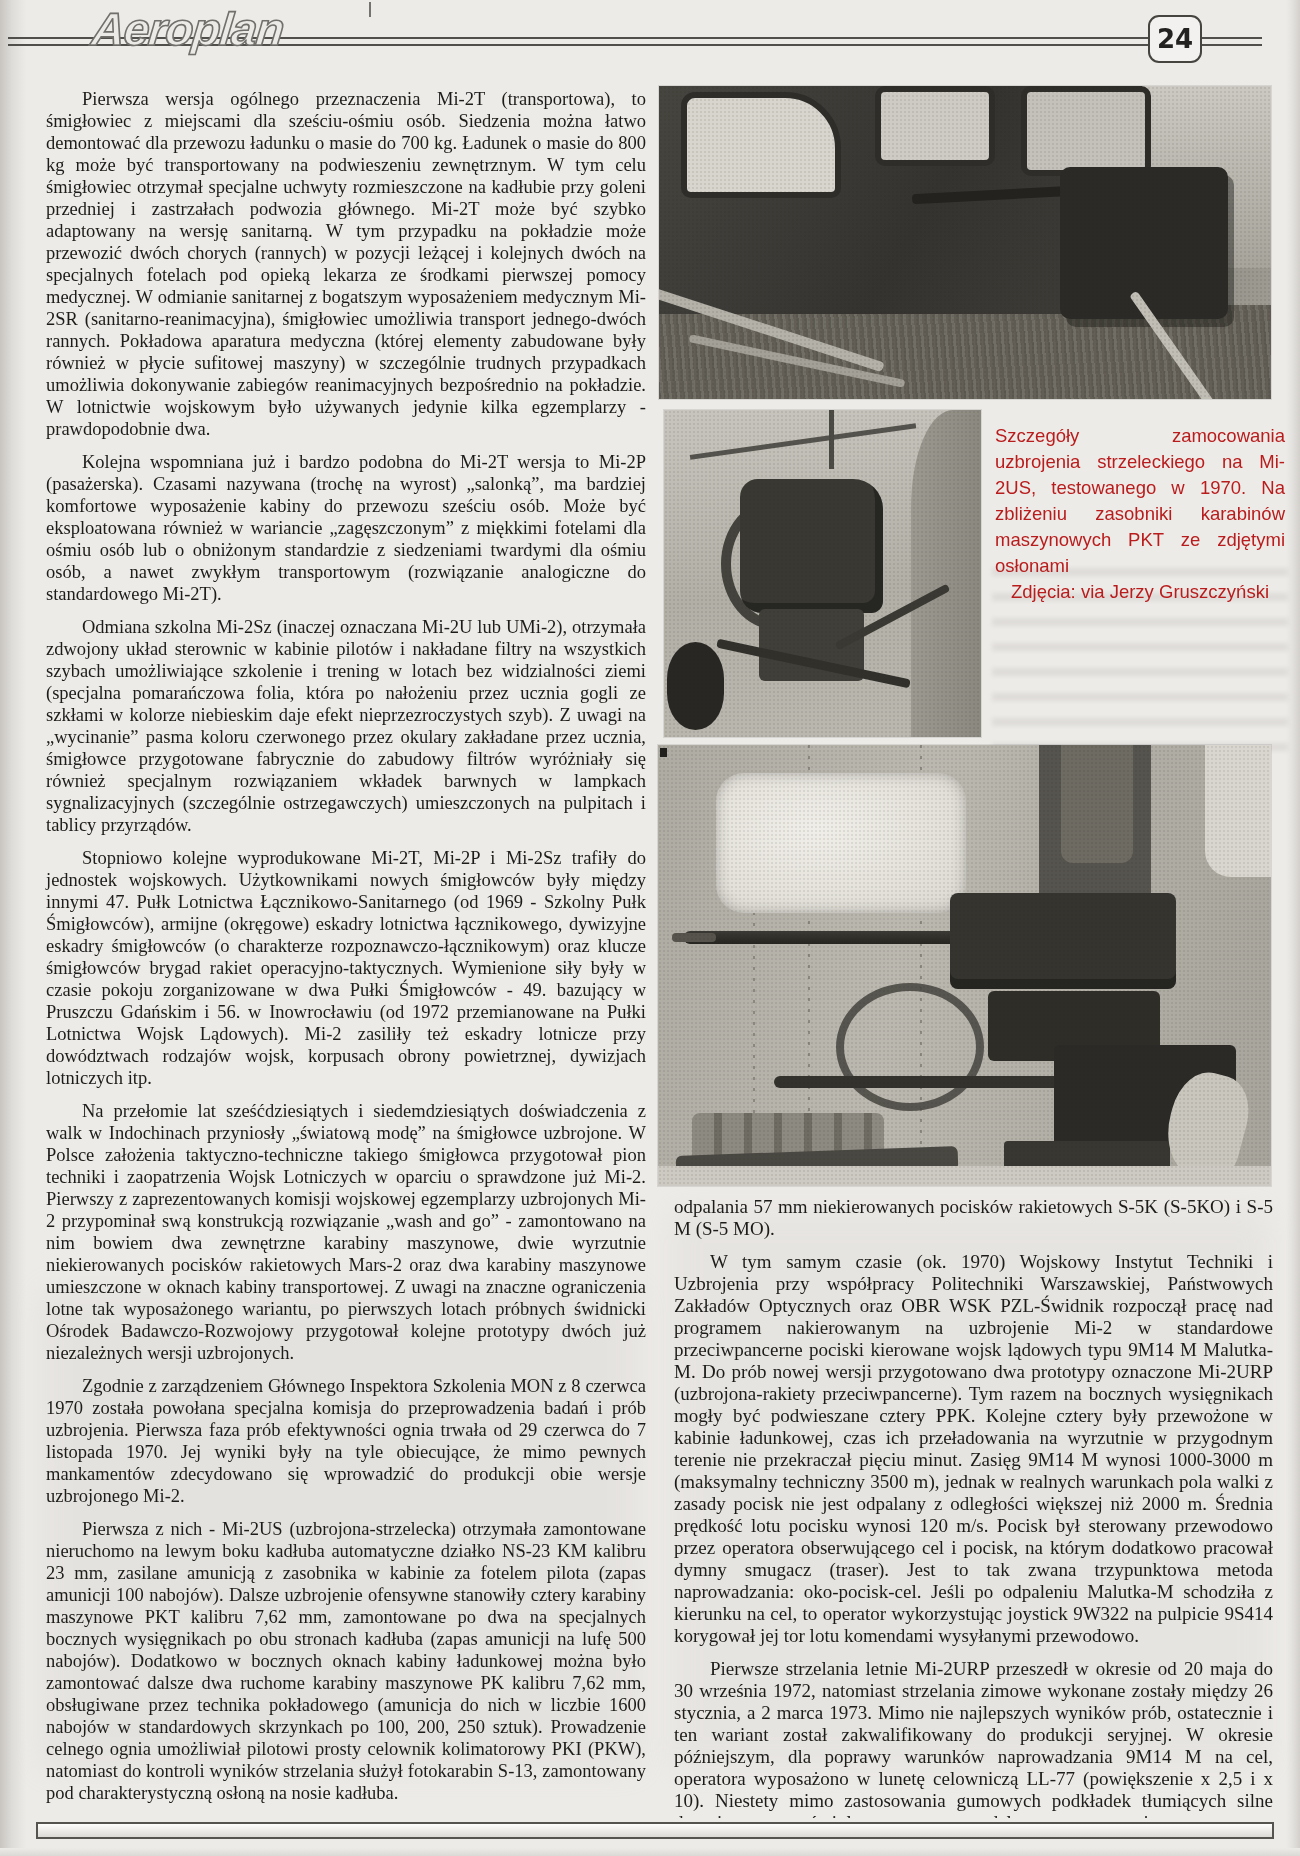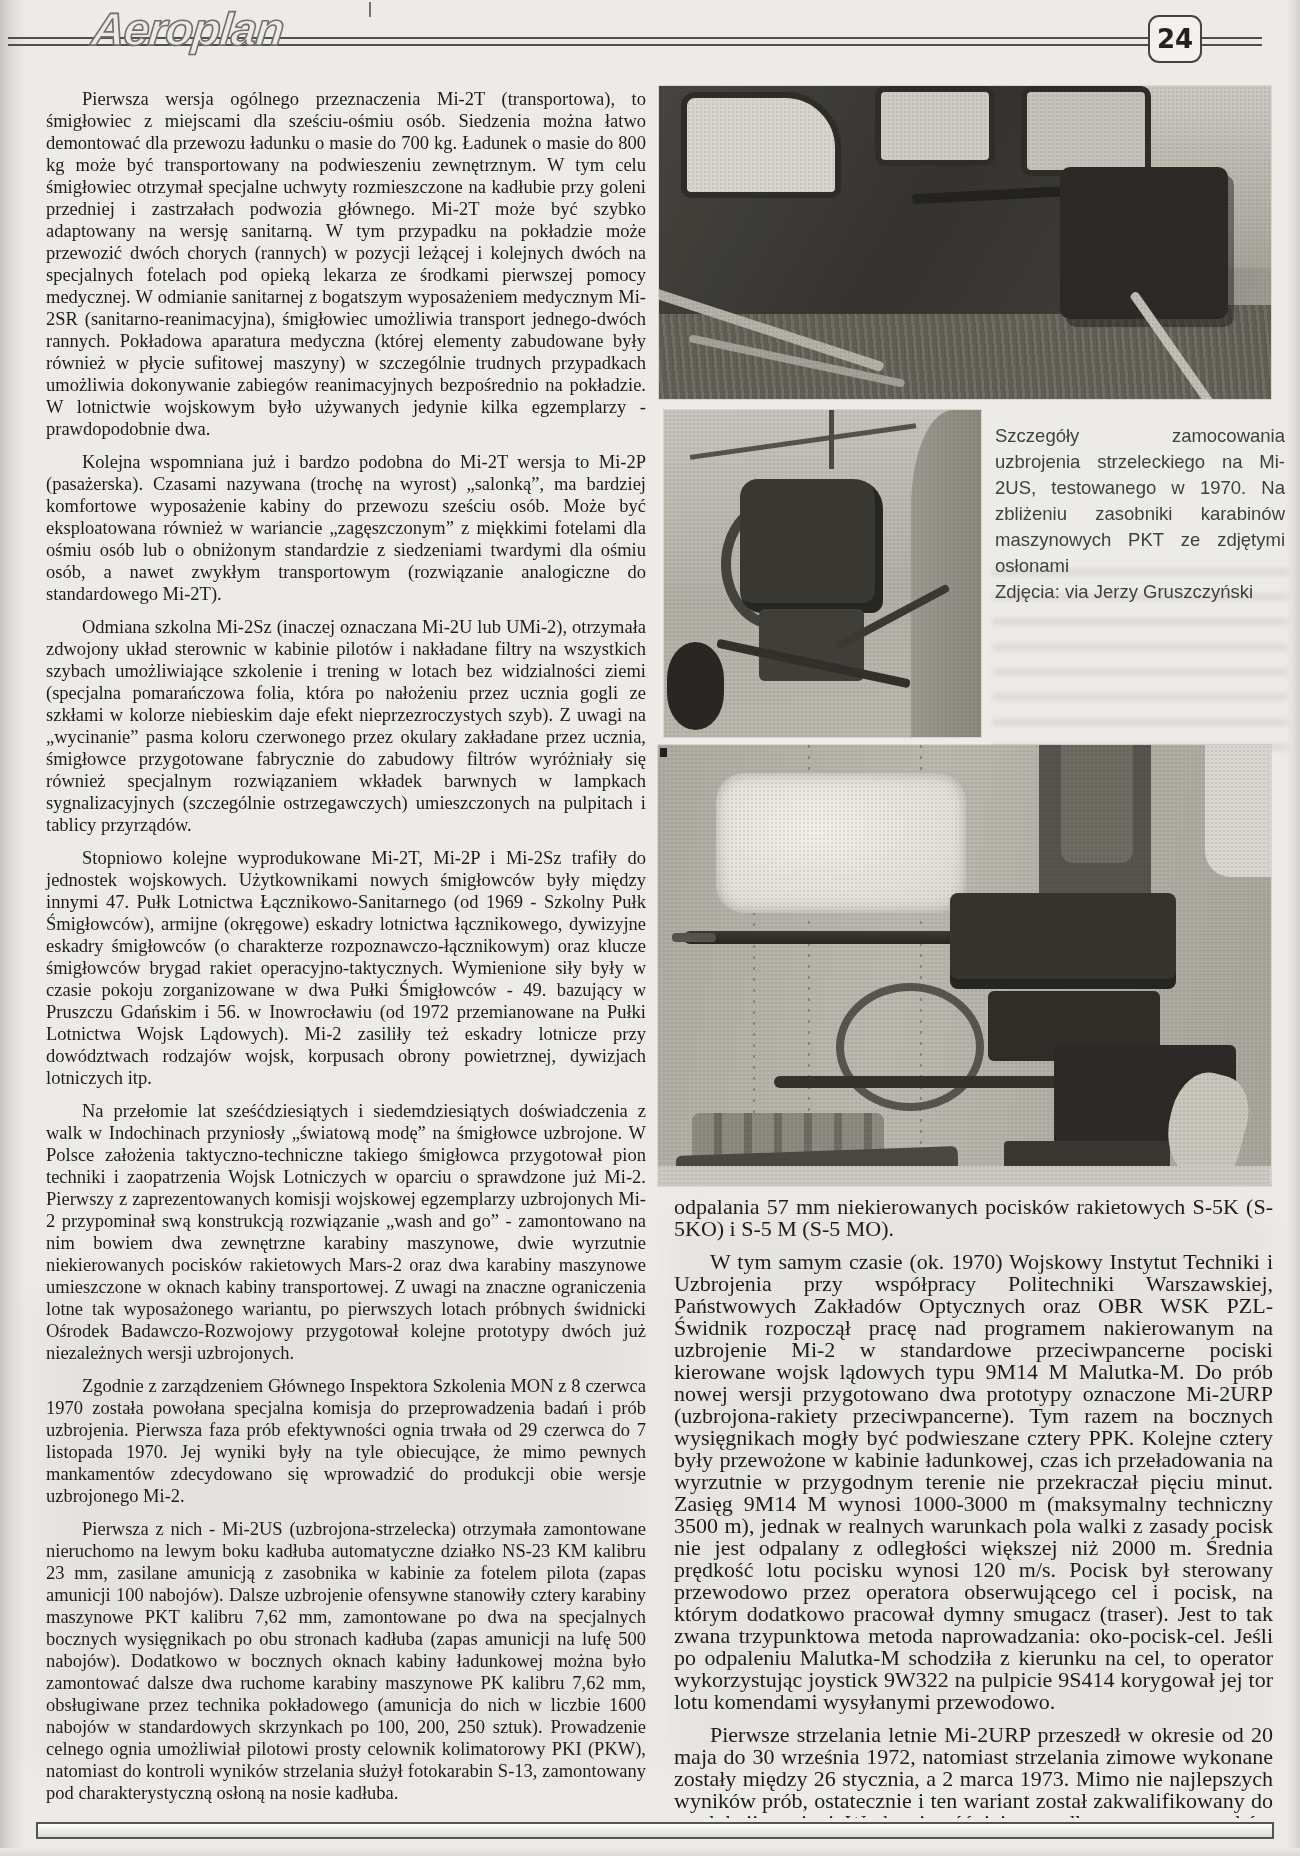--- a/index.html
+++ b/index.html
@@ -33,31 +33,31 @@
     background:#f2f1ef;border:2.5px solid #45443f;border-radius:11px;
     display:flex;align-items:center;justify-content:center;
     font-family:"DejaVu Sans", sans-serif;font-weight:bold;font-size:26px;color:#232220;}
   .tick{position:absolute;left:369px;top:2px;width:2px;height:15px;background:#74736f;}
 
   
   .col{position:absolute;text-align:justify;hyphens:auto;-webkit-hyphens:auto;overflow:hidden;}
   .col-left{left:30px;top:88px;width:616px;height:1716px;
     font-size:18.5px;line-height:22px;}
   .col-right{left:658px;top:1196px;width:615px;height:622px;
-    font-size:22px;line-height:22px;}
+    font-size:19px;line-height:22px;}
   .col p{margin:0 0 11px 16px;text-indent:36px;}
   .col p.noindent{text-indent:0;}
   .col p.justify-last{text-align-last:justify;}
 
   
   .caption-block{position:absolute;left:995px;top:423px;width:290px;
     font-family:"Liberation Sans", sans-serif;font-size:18.5px;line-height:26px;
-    color:#404040;text-align:justify;hyphens:auto;}
+    color:#b91c1c;text-align:justify;hyphens:auto;}
   .caption-block p{margin:0;}
-  .caption-block .credit{text-align:left;}
+  .caption-block .credit{text-align:center;}
 
   
   .shade{position:absolute;background:#c9c6c0;filter:blur(14px);opacity:.22;border-radius:10px;z-index:0;}
   .ghost{position:absolute;
     background-image:repeating-linear-gradient(to bottom, rgba(124,121,113,.26) 0 8px, rgba(0,0,0,0) 8px 25px);
     filter:blur(2px);opacity:.5;z-index:0;}
 
   
   .photo{position:absolute;overflow:hidden;box-shadow:0 0 0 1px rgba(60,58,54,.12);}
   .photo::after{content:"";position:absolute;inset:0;z-index:5;

